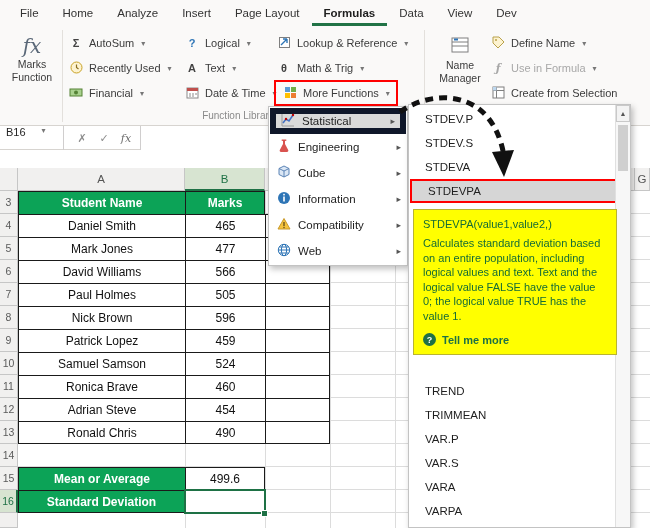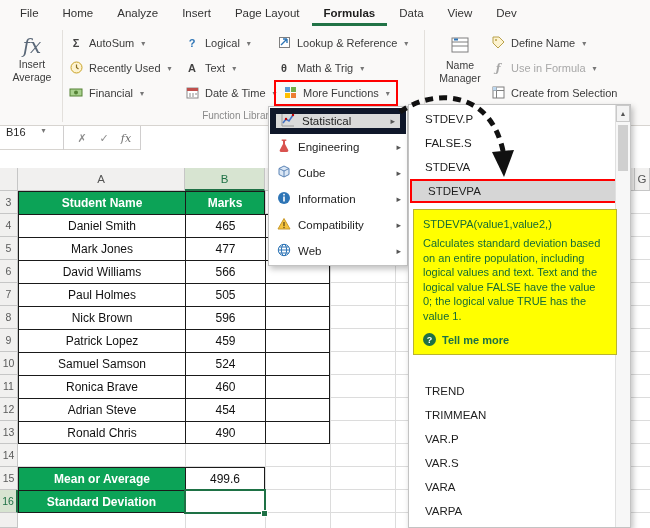--- a/index.html
+++ b/index.html
@@ -99,21 +99,21 @@
   <span class="tab">Page Layout</span>
   <span class="tab active">Formulas</span>
   <span class="tab">Data</span>
   <span class="tab">View</span>
   <span class="tab">Dev</span>
 </div>
 
 <div id="ribbon">
   <div class="bigbtn" style="left:4px;top:8px">
     <div class="fx">fx</div>
-    <div>Insert Average</div>
+    <div>Marks Function</div>
   </div>
   <div class="vsep" style="left:62px"></div>
 
   <div class="sbtn" style="left:68px;top:6px">
     <span class="ic" style="color:#444">Σ</span>
     <span>AutoSum</span>
       <span class="cr">▾</span>
   </div>
   <div class="sbtn" style="left:68px;top:31px">
     <span class="ic"><svg width="13" height="13" viewBox="0 0 13 13">
@@ -357,21 +357,21 @@
           <path d="M1.5 7h11M2.3 4h9.4M2.3 10h9.4" stroke="#2e75b6"></path>
         </svg></span>
     <span>Web</span>
     <span class="marrow">▸</span>
   </div>
 </div>
 
 <div id="sub-menu">
   <div style="padding-top:2px">
     <div class="sub-item">STDEV.P</div>
-    <div class="sub-item">FALSE.S</div>
+    <div class="sub-item">STDEV.S</div>
     <div class="sub-item">STDEVA</div>
     <div class="sub-item sel">STDEVPA</div>
   </div>
 
   <div id="tip">
     <h4>STDEVPA(value1,value2,)</h4>
     <p>Calculates standard deviation based on an entire population, including logical values and text. Text and the logical value FALSE have the value 0; the logical value TRUE has the value 1.</p>
     <div class="more">
       <span class="qmark">?</span>
       <span>Tell me more</span>

